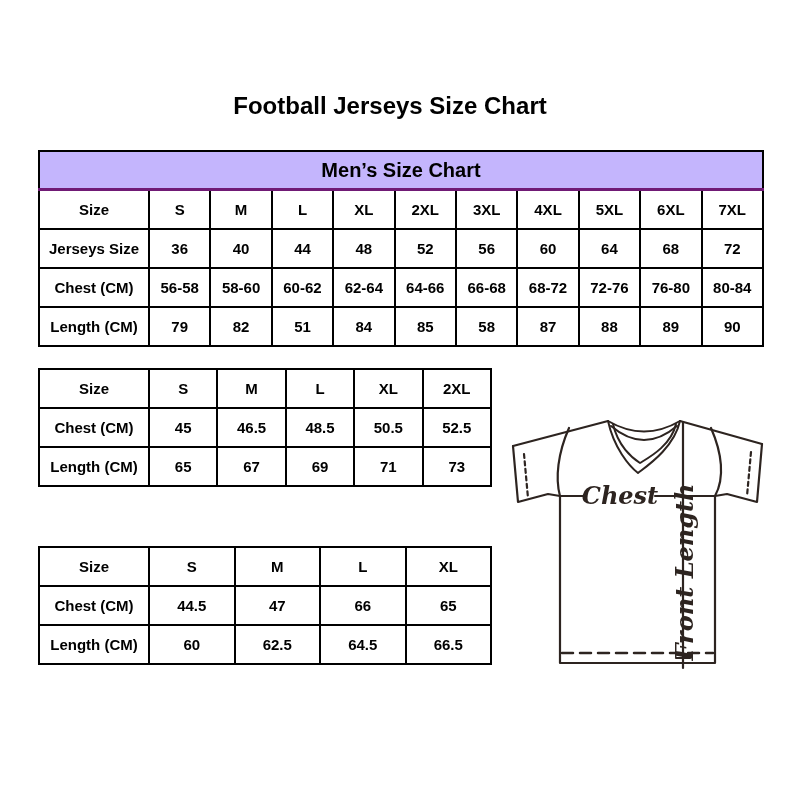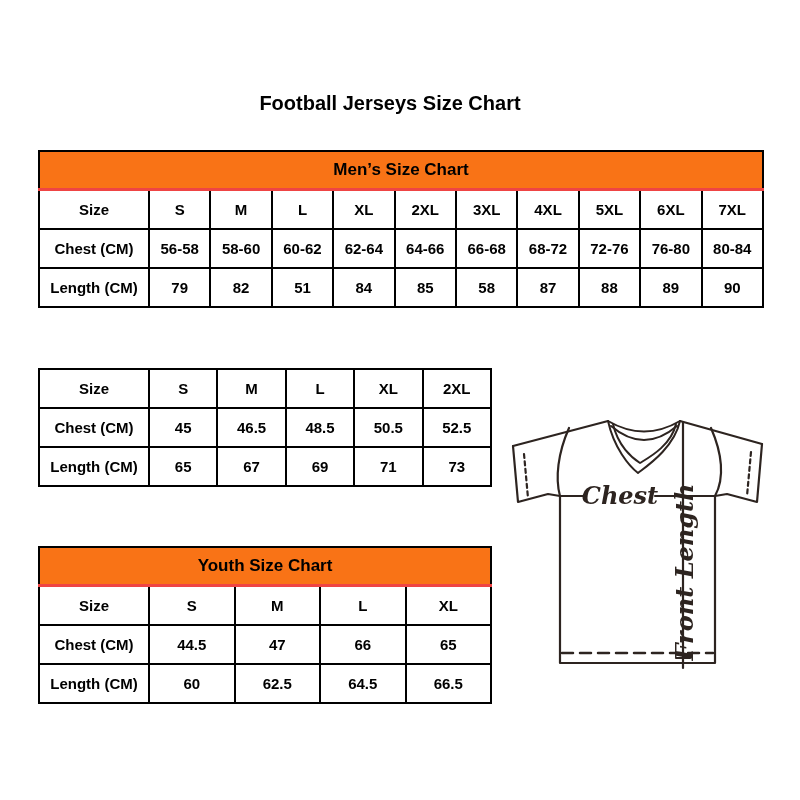--- a/index.html
+++ b/index.html
@@ -2,32 +2,32 @@
 <html><head>
 <meta charset="utf-8">
 <style>
   html,body { margin:0; padding:0; }
   body {
     width:800px; height:800px; background:#ffffff; position:relative;
     font-family:"Liberation Sans", sans-serif; color:#000;
   }
   .page-title {
     position:absolute; top:92px; left:0; width:780px;
-    text-align:center; font-size:20px; font-weight:bold; letter-spacing:0px;
+    text-align:center; font-size:24px; font-weight:bold; letter-spacing:0px;
   }
   table.size-table {
     position:absolute; border-collapse:collapse; table-layout:fixed;
     background:#fff;
   }
   table.size-table td {
     border:2px solid #000; text-align:center; vertical-align:middle;
     font-weight:bold; font-size:15px; padding:0; overflow:hidden;
   }
   tr.head td {
-    background:#f97316; font-size:17px; height:36px; border-bottom:3px solid #ef4444;
+    background:#c4b5fd; font-size:20px; height:36px; border-bottom:3px solid #701a75;
   }
   tr.data td { height:37px; }
   #men-table   { left:38px; top:150px; width:726px; }
   #women-table { left:38px; top:368px; width:454px; }
   #youth-table { left:38px; top:546px; width:454px; }
   #jersey { position:absolute; left:505px; top:398px; width:270px; height:278px; }
   #jersey path, #jersey line { stroke:#2d2420; fill:none; }
   .jt {
     font-family:"DejaVu Serif", serif; font-style:italic; font-weight:bold;
     font-size:24px; fill:#2d2420;
@@ -63,20 +63,33 @@
       <td>L</td>
       <td>XL</td>
       <td>2XL</td>
       <td>3XL</td>
       <td>4XL</td>
       <td>5XL</td>
       <td>6XL</td>
       <td>7XL</td>
     </tr>
     <tr class="data">
+      <td>Jerseys Size</td>
+      <td>36</td>
+      <td>40</td>
+      <td>44</td>
+      <td>48</td>
+      <td>52</td>
+      <td>56</td>
+      <td>60</td>
+      <td>64</td>
+      <td>68</td>
+      <td>72</td>
+    </tr>
+    <tr class="data">
       <td>Chest (CM)</td>
       <td>56-58</td>
       <td>58-60</td>
       <td>60-62</td>
       <td>62-64</td>
       <td>64-66</td>
       <td>66-68</td>
       <td>68-72</td>
       <td>72-76</td>
       <td>76-80</td>
@@ -137,23 +150,20 @@
 
 <table class="size-table" id="youth-table">
   <colgroup>
       <col style="width:110px">
       <col>
       <col>
       <col>
       <col>
     </colgroup>
   <tbody>
-    <tr class="head">
-      <td colspan="5">Youth Size Chart</td>
-    </tr>
     <tr class="data">
       <td>Size</td>
       <td>S</td>
       <td>M</td>
       <td>L</td>
       <td>XL</td>
     </tr>
     <tr class="data">
       <td>Chest (CM)</td>
       <td>44.5</td>

